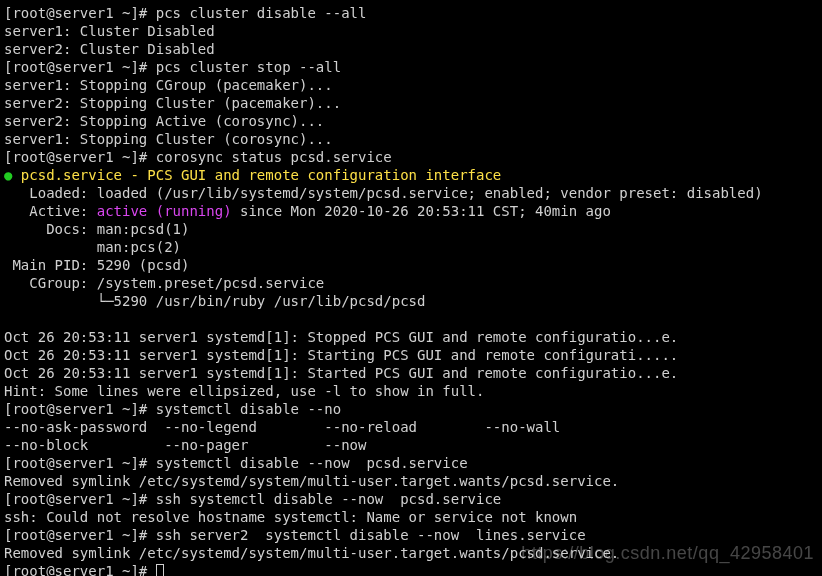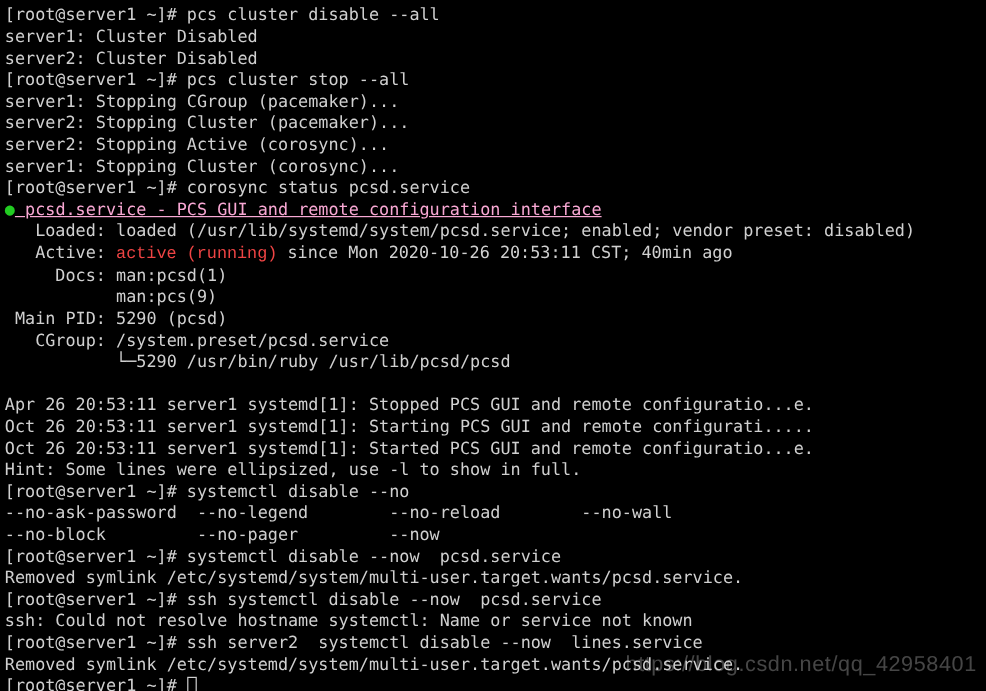--- a/index.html
+++ b/index.html
@@ -12,22 +12,22 @@
   }
   pre.terminal {
     margin: 0;
     padding: 4px 4px;
     font-family: "DejaVu Sans Mono", "Liberation Mono", Consolas, monospace;
     font-size: 14px;
     line-height: 18px;
     color: #d0d0d0;
     white-space: pre;
   }
-  .green { color: #ef4444; font-family: Liberation Mono, monospace; }
-  .bright { color: #f9a8d4; text-decoration: underline; }
+  .green { color: #d946ef; }
+  .bright { color: #fde047; }
   .bullet { color: #22cc22; }
   .cursor {
     display: inline-block;
     width: 8px;
     height: 14px;
     border: 1px solid #d0d0d0;
     vertical-align: -2px;
     box-sizing: border-box;
   }
   .watermark {
@@ -50,26 +50,26 @@
 <span>[root@server1 ~]# </span><span>pcs cluster stop --all</span>
 <span>server1: Stopping CGroup (pacemaker)...</span>
 <span>server2: Stopping Cluster (pacemaker)...</span>
 <span>server2: Stopping Active (corosync)...</span>
 <span>server1: Stopping Cluster (corosync)...</span>
 <span>[root@server1 ~]# </span><span>corosync status pcsd.service</span>
 <span class="bullet">●</span><span class="bright"> pcsd.service - PCS GUI and remote configuration interface</span>
 <span>   Loaded: loaded (/usr/lib/systemd/system/pcsd.service; enabled; vendor preset: disabled)</span>
 <span>   Active: </span><span class="green">active (running)</span><span> since Mon 2020-10-26 20:53:11 CST; 40min ago</span>
 <span>     Docs: man:pcsd(1)</span>
-<span>           man:pcs(9)</span>
+<span>           man:pcs(2)</span>
 <span> Main PID: 5290 (pcsd)</span>
 <span>   CGroup: /system.preset/pcsd.service</span>
 <span>           └─5290 /usr/bin/ruby /usr/lib/pcsd/pcsd</span>
 
-<span>Apr 26 20:53:11 server1 systemd[1]: Stopped PCS GUI and remote configuratio...e.</span>
+<span>Oct 26 20:53:11 server1 systemd[1]: Stopped PCS GUI and remote configuratio...e.</span>
 <span>Oct 26 20:53:11 server1 systemd[1]: Starting PCS GUI and remote configurati.....</span>
 <span>Oct 26 20:53:11 server1 systemd[1]: Started PCS GUI and remote configuratio...e.</span>
 <span>Hint: Some lines were ellipsized, use -l to show in full.</span>
 <span>[root@server1 ~]# </span><span>systemctl disable --no</span>
 <span>--no-ask-password  --no-legend        --no-reload        --no-wall</span>
 <span>--no-block         --no-pager         --now</span>
 <span>[root@server1 ~]# </span><span>systemctl disable --now  pcsd.service</span>
 <span>Removed symlink /etc/systemd/system/multi-user.target.wants/pcsd.service.</span>
 <span>[root@server1 ~]# </span><span>ssh systemctl disable --now  pcsd.service</span>
 <span>ssh: Could not resolve hostname systemctl: Name or service not known</span>

